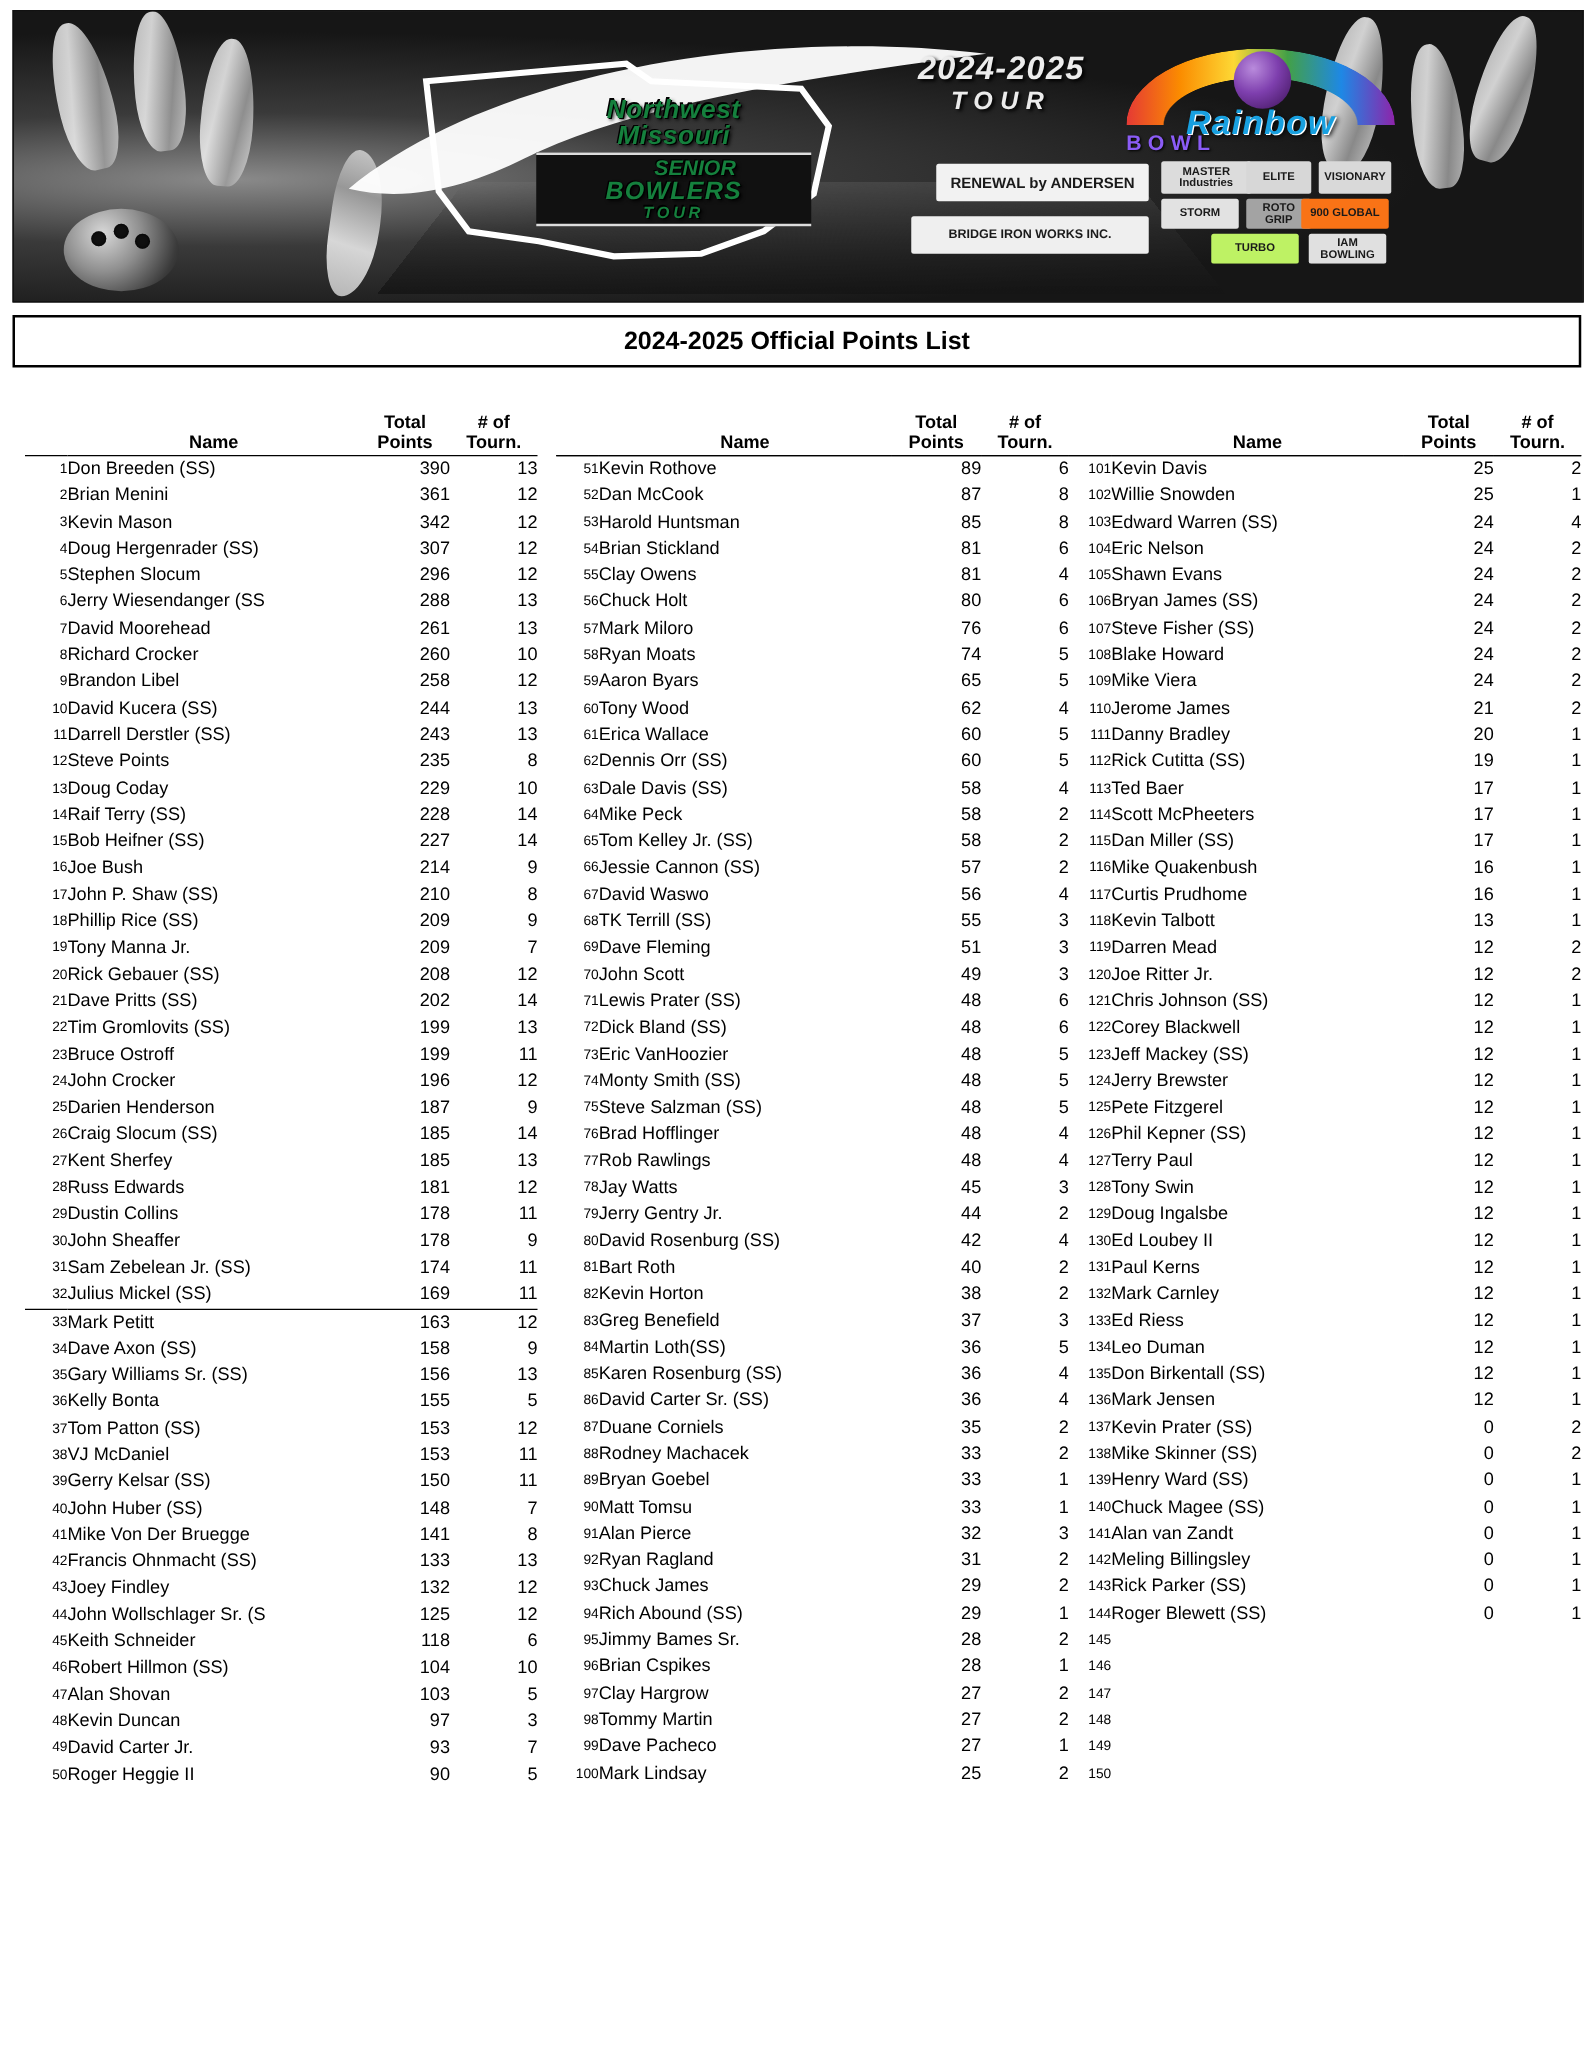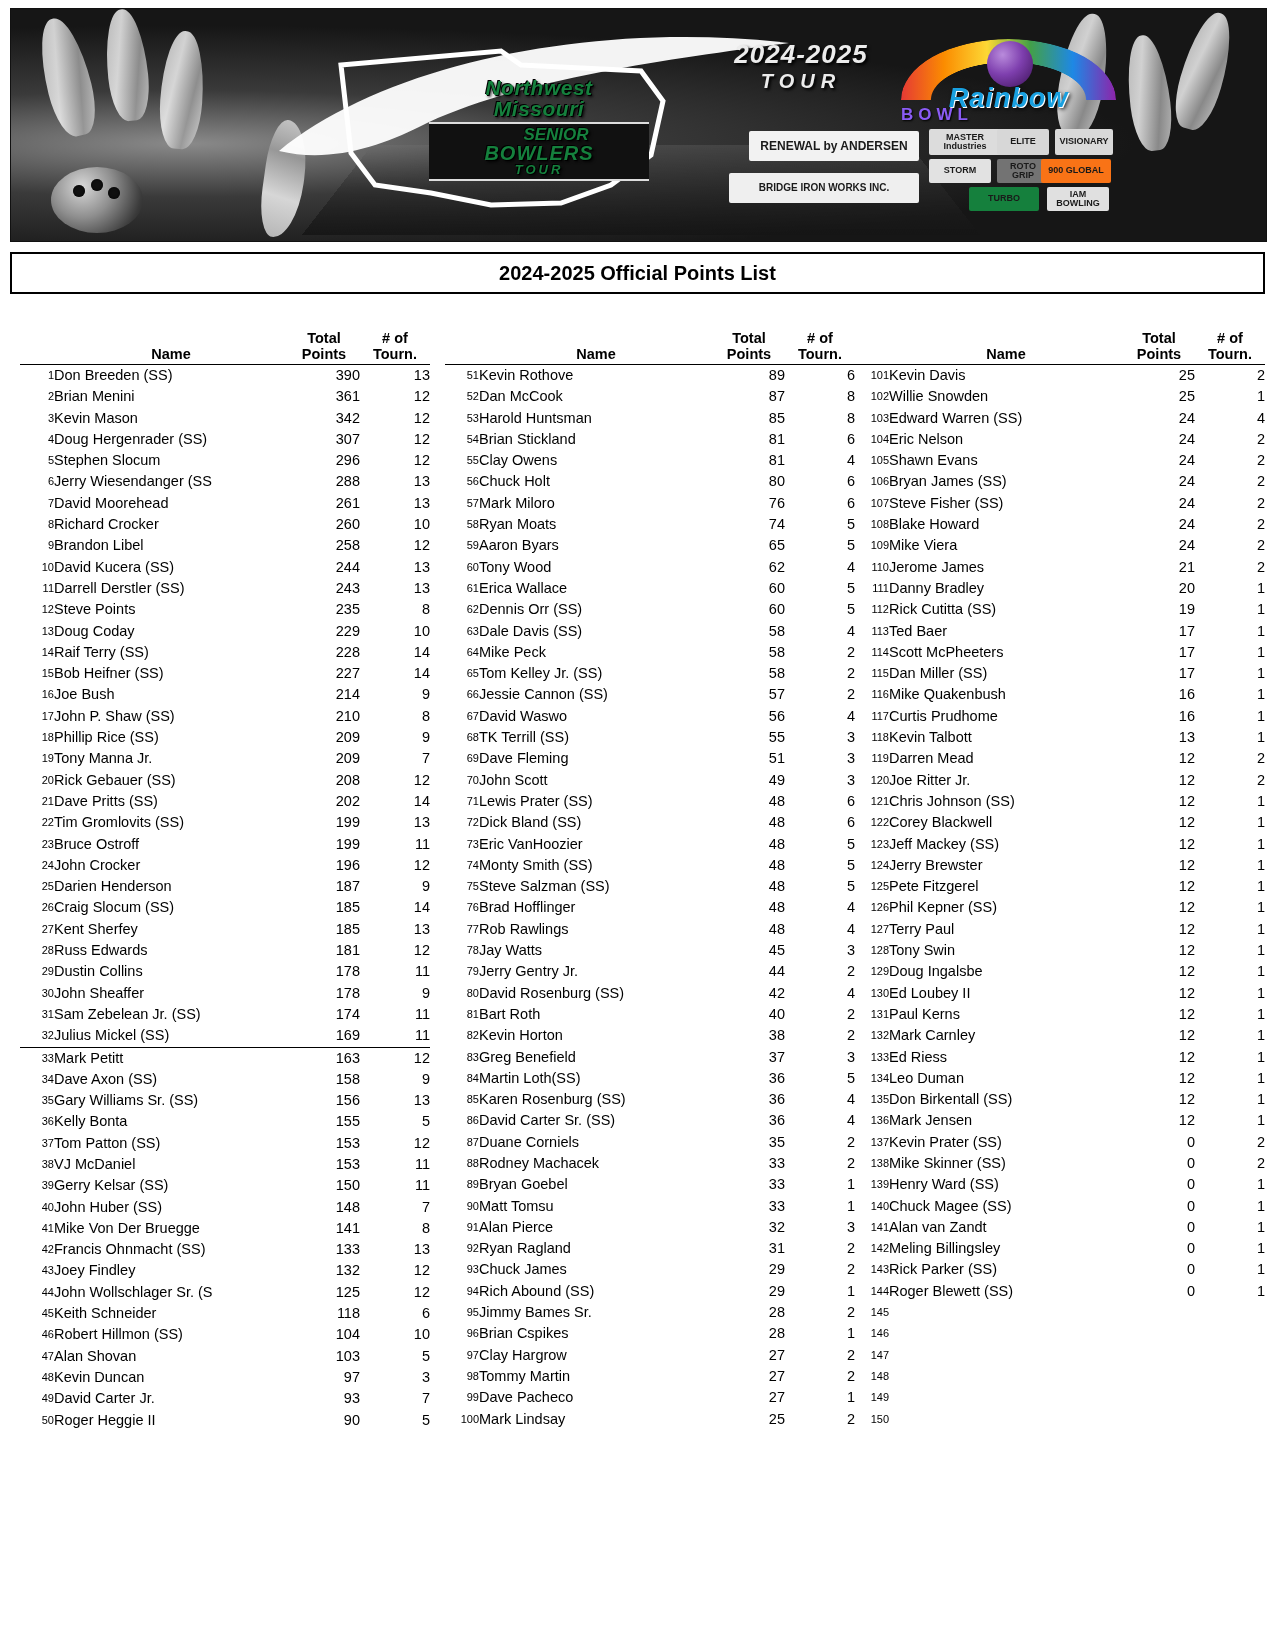--- a/index.html
+++ b/index.html
@@ -180,23 +180,23 @@
     overflow: hidden;
     padding: 1px 2px;
     box-sizing: border-box;
   }
   .sp-renewal { left: 20px;  top: 4px;  width: 170px; height: 30px; background:#f2f2f2; font-size: 12px; }
   .sp-bridge  { left: 0px;   top: 46px; width: 190px; height: 30px; background:#efefef; font-size: 10px; }
   .sp-master  { left: 200px; top: 2px;  width: 72px;  height: 26px; background:#dcdcdc; }
   .sp-elite   { left: 268px; top: 2px;  width: 52px;  height: 26px; background:#d7d7d7; }
   .sp-vision  { left: 326px; top: 2px;  width: 58px;  height: 26px; background:#d9d9d9; }
   .sp-storm   { left: 200px; top: 32px; width: 62px;  height: 24px; background:#e2e2e2; }
-  .sp-roto    { left: 268px; top: 32px; width: 52px;  height: 24px; background:#737373; }
+  .sp-roto    { left: 268px; top: 32px; width: 52px;  height: 24px; background:#a3a3a3; }
   .sp-global  { left: 312px; top: 32px; width: 70px;  height: 24px; background:#f97316; }
-  .sp-turbo   { left: 240px; top: 60px; width: 70px;  height: 24px; background:#15803d; }
+  .sp-turbo   { left: 240px; top: 60px; width: 70px;  height: 24px; background:#bef264; }
   .sp-iam     { left: 318px; top: 60px; width: 62px;  height: 24px; background:#e0e0e0; }
 
   
   .title-bar {
     position: absolute;
     left: 10px; top: 252px;
     width: 1255px; height: 42px;
     border: 2px solid #000;
     box-sizing: border-box;
     display: flex;

